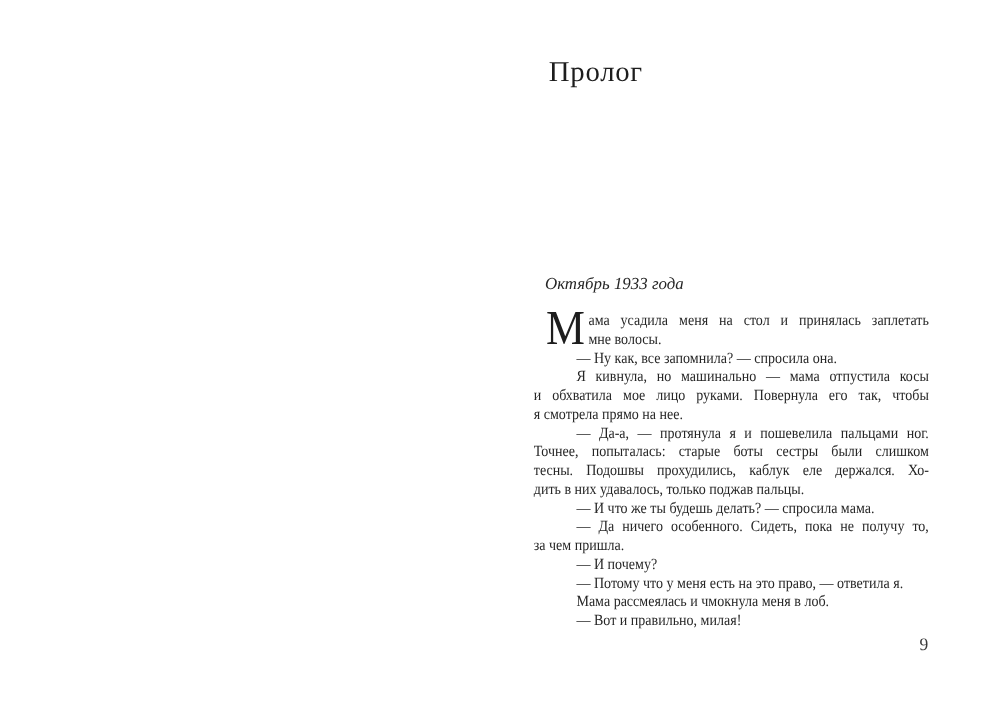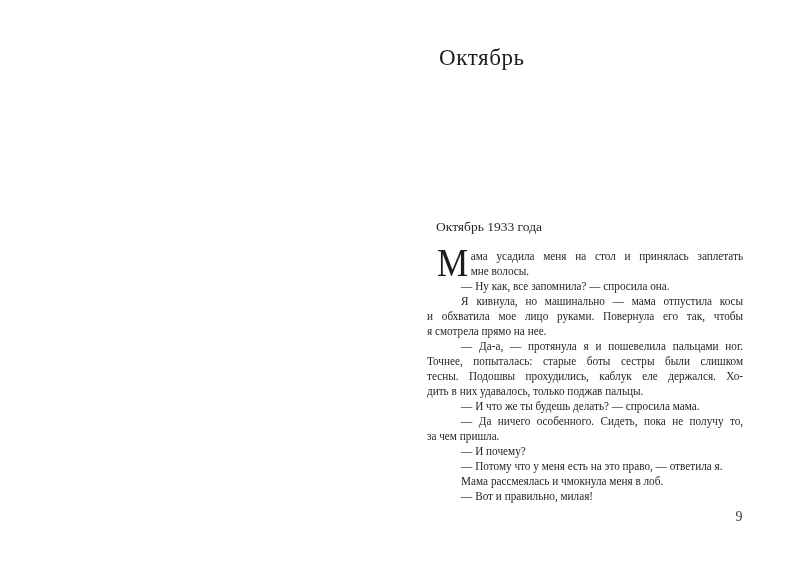--- a/index.html
+++ b/index.html
@@ -19,20 +19,21 @@
     left: 439px; top: 45px;
     font-size: 23px;
     font-weight: normal;
     line-height: 26px;
     letter-spacing: 0.6px;
     color: #1d1d1d;
   }
   .date-line {
     position: absolute;
     left: 436px; top: 219px;
+    font-style: italic;
     font-size: 13.5px;
     line-height: 16px;
     color: #262626;
   }
   .body-text {
     position: absolute;
     left: 427px; top: 249px;
     width: 352px;
     transform: scaleX(0.898);
     transform-origin: 0 0;
@@ -62,21 +63,21 @@
     text-align: center;
     font-size: 14px;
     line-height: 16px;
     color: #3a3a3a;
   }
 </style>
 </head>
 <body>
 
 <div class="page">
-  <h1 class="heading">Октябрь</h1>
+  <h1 class="heading">Пролог</h1>
 
   <div class="date-line">Октябрь 1933 года</div>
 
   <div class="body-text">
       <div class="line"><span class="dropcap">М</span>ама усадила меня на стол и принялась заплетать</div>
       <div class="line para-end">мне волосы.</div>
       <div class="line para-end indent">— Ну как, все запомнила? — спросила она.</div>
       <div class="line indent">Я кивнула, но машинально — мама отпустила косы</div>
       <div class="line">и обхватила мое лицо руками. Повернула его так, чтобы</div>
       <div class="line para-end">я смотрела прямо на нее.</div>

